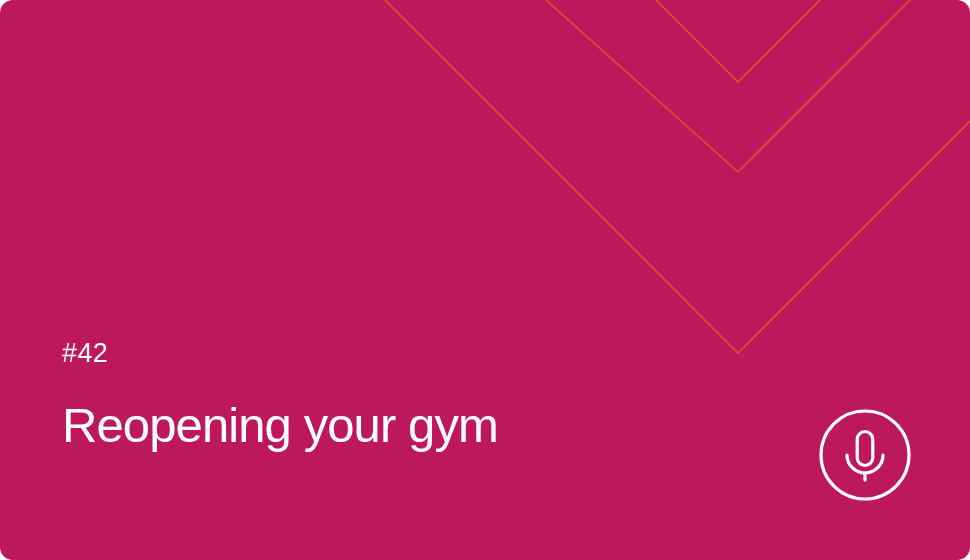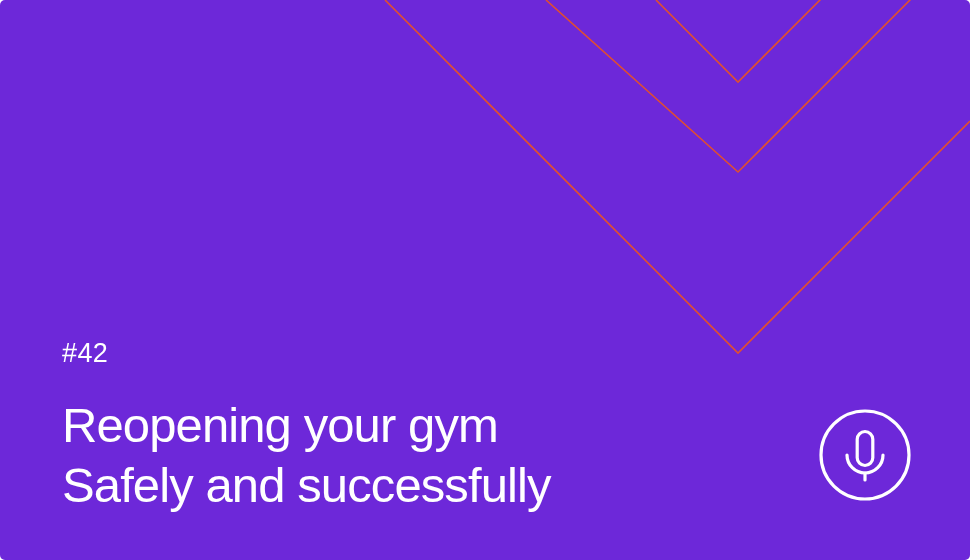--- a/index.html
+++ b/index.html
@@ -13,23 +13,23 @@
     overflow: hidden;
     font-family: "Liberation Sans", sans-serif;
     -webkit-font-smoothing: antialiased;
   }
 
   .podcast-card {
     position: relative;
     width: 970px;
     height: 560px;
     box-sizing: border-box;
-    border-radius: 5px;
+    border-radius: 13px;
     overflow: hidden;
-    background: #6d28d9;
+    background: #be185d;
     padding-left: 40px;
   }
 
   
   .chevron-pattern {
     position: absolute;
     left: 0;
     top: 0;
     width: 970px;
     height: 560px;
@@ -90,21 +90,20 @@
       <path d="M 656 0 L 738 82 L 970 -150"></path>
       <path d="M 546 0 L 738 172 L 970 -60"></path>
       <path d="M 385 0 L 738 353 L 970 121"></path>
     </g>
   </svg>
 
   <div class="text-block">
     <span class="episode-number">#42</span>
     <h1 class="episode-title">
       <span class="title-line">Reopening your gym</span>
-      <span class="title-line">Safely and successfully</span>
     </h1>
   </div>
 
   <svg class="mic-badge" viewBox="0 0 92 92" width="92" height="92" xmlns="http://www.w3.org/2000/svg" aria-hidden="true">
     <circle cx="46" cy="46" r="44" fill="none" stroke="#ffffff" stroke-width="3.2"></circle>
     <rect x="38.2" y="22.5" width="15.6" height="34" rx="7.8" ry="7.8" fill="none" stroke="#ffffff" stroke-width="3.2"></rect>
     <path d="M 28 46 A 18 18 0 0 0 64 46" fill="none" stroke="#ffffff" stroke-width="3.2" stroke-linecap="round"></path>
     <line x1="46" y1="64" x2="46" y2="71" stroke="#ffffff" stroke-width="3.2" stroke-linecap="round"></line>
   </svg>
 

